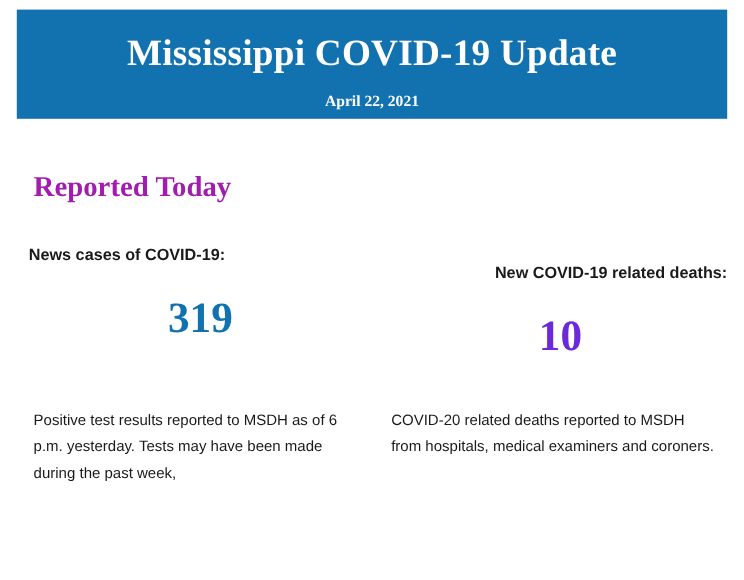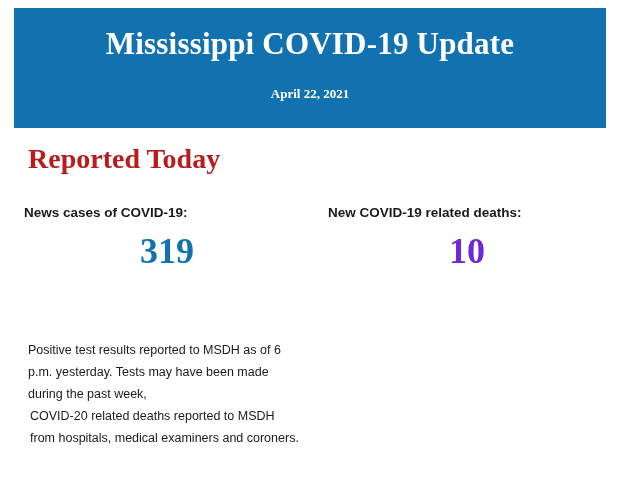--- a/index.html
+++ b/index.html
@@ -17,53 +17,53 @@
     position: relative;
     width: 620px;
     height: 483px;
     background: #ffffff;
   }
   .header-band {
     position: absolute;
     left: 14px;
     top: 8px;
     width: 592px;
-    height: 120px;
+    height: 91px;
     background: #1272b0;
   }
   .header-title {
     position: absolute;
     left: 0;
     top: 18px;
     width: 592px;
     text-align: center;
     color: #ffffff;
     font-family: "Liberation Serif", serif;
     font-size: 31px;
     font-weight: bold;
     letter-spacing: 0.2px;
   }
   .header-date {
     position: absolute;
     left: 0;
-    top: 78px;
+    top: 68px;
     width: 592px;
     text-align: center;
     color: #ffffff;
     font-family: "Liberation Serif", serif;
     font-size: 13px;
     font-weight: bold;
   }
   .section-title {
     position: absolute;
     left: 28px;
     top: 143px;
-    color: #b91c1c;
+    color: #a21caf;
     font-family: "Liberation Serif", serif;
-    font-size: 28px;
+    font-size: 24px;
     font-weight: bold;
   }
   .stats {
     position: absolute;
     left: 14px;
     top: 205px;
     width: 592px;
     display: flex;
     flex-direction: row;
   }
@@ -77,42 +77,43 @@
   .stat-col.right {
     padding-left: 18px;
   }
   .stat-label {
     text-align: left;
     font-size: 13.5px;
     font-weight: bold;
     color: #1a1a1a;
   }
   .stat-col.right .stat-label {
-    text-align: left;
+    text-align: right;
+    margin-top: 15px;
   }
   .stat-value {
     text-align: center;
     font-family: "Liberation Serif", serif;
     font-size: 36px;
     font-weight: bold;
-    margin-top: 10px;
+    margin-top: 24px;
   }
   .stat-value.cases {
     color: #1272b0;
   }
   .stat-value.deaths {
     color: #6d28d9;
   }
   .descriptions {
     position: absolute;
     left: 14px;
     top: 340px;
     width: 592px;
     display: flex;
-    flex-direction: column;
+    flex-direction: row;
   }
   .desc-col {
     width: 296px;
     box-sizing: border-box;
     font-size: 12.5px;
     line-height: 1.75;
     color: #1a1a1a;
   }
   .desc-col.left {
     padding-left: 14px;

